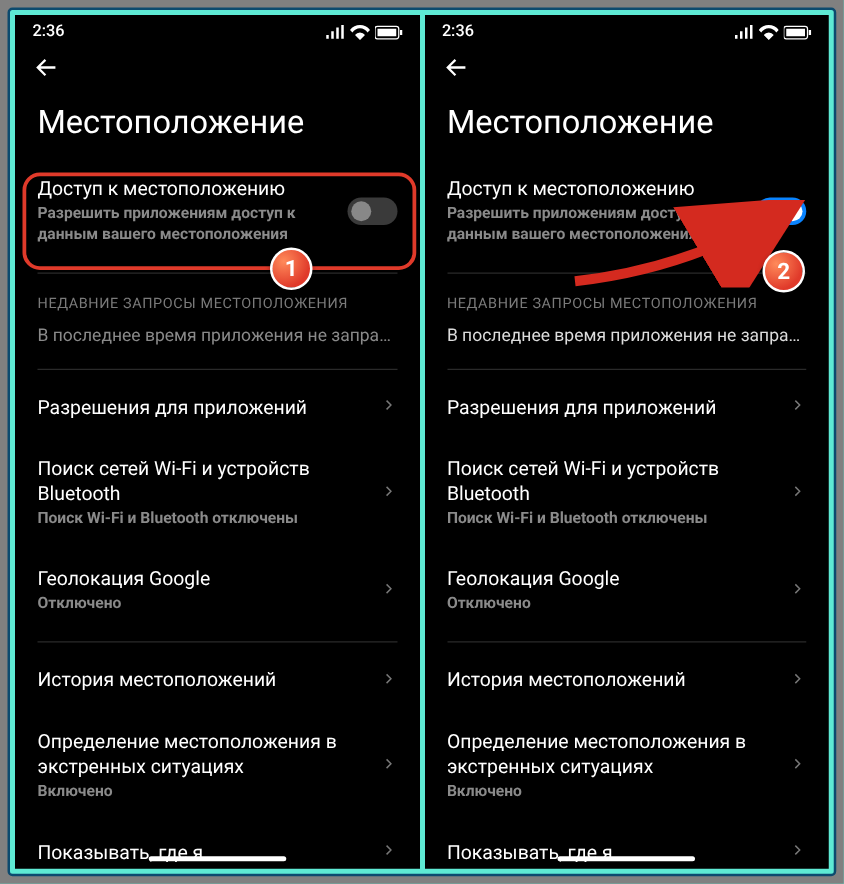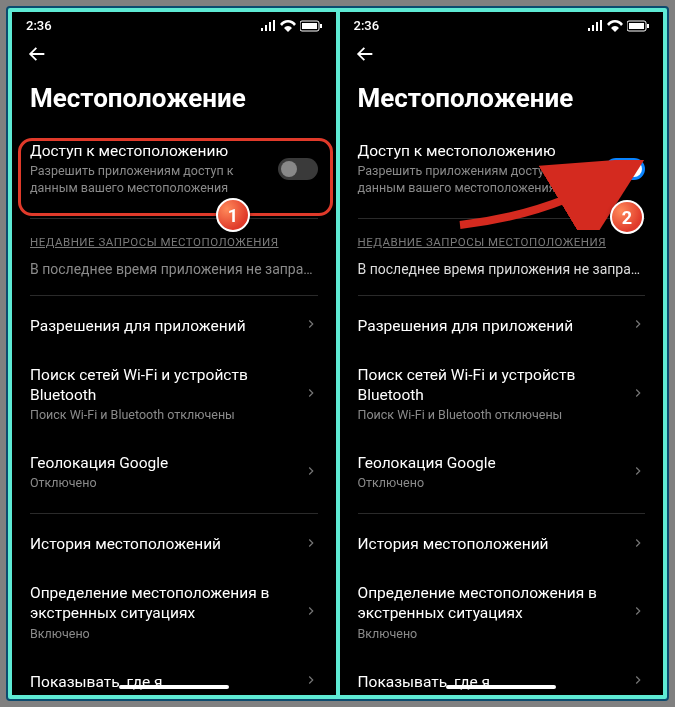--- a/index.html
+++ b/index.html
@@ -46,21 +46,21 @@
   }
   .status-icons { display: flex; gap: 4px; align-items: center; }
   .header {
     display: flex;
     align-items: center;
     padding: 8px 14px 6px 14px;
   }
   .back-icon svg { width: 22px; height: 22px; }
   .title {
     font-size: 26px;
-    font-weight: 700;
+    font-weight: 400;
     color: #fff;
     padding: 8px 18px 14px 18px;
   }
   .content { flex: 1; padding: 0 18px; }
   .row {
     padding: 14px 0 14px 0;
     border-bottom: 1px solid rgba(255,255,255,0.0);
     display: flex;
     align-items: center;
   }
@@ -68,32 +68,32 @@
   .row-title {
     font-size: 15.5px;
     color: #fff;
     line-height: 1.3;
   }
   .row-sub {
     font-size: 12.5px;
     color: #8a8a8a;
     line-height: 1.35;
     margin-top: 2px;
+    font-weight: bold;
   }
   .divider {
     height: 1px;
     background: #2a2a2a;
     margin: 6px 0;
   }
   .section-label {
     font-size: 11.5px;
     color: #7a7a7a;
     letter-spacing: 0.5px;
     padding: 10px 0 6px 0;
-    text-decoration: underline;
   }
   .empty-text {
     font-size: 14px;
     color: #8a8a8a;
     padding: 6px 0 12px 0;
     white-space: nowrap;
     overflow: hidden;
     text-overflow: ellipsis;
   }
   .empty-text.white { color: #ddd; }

